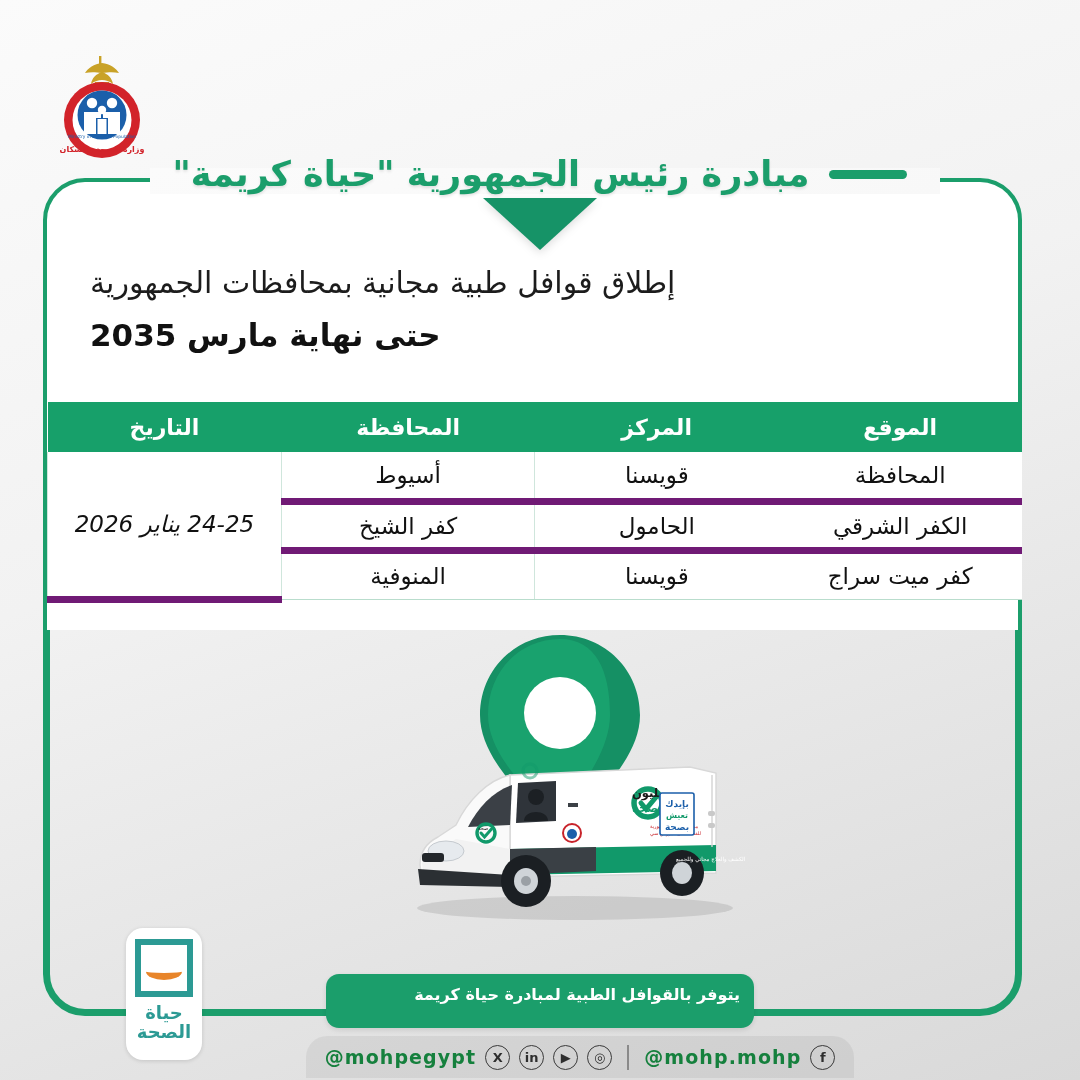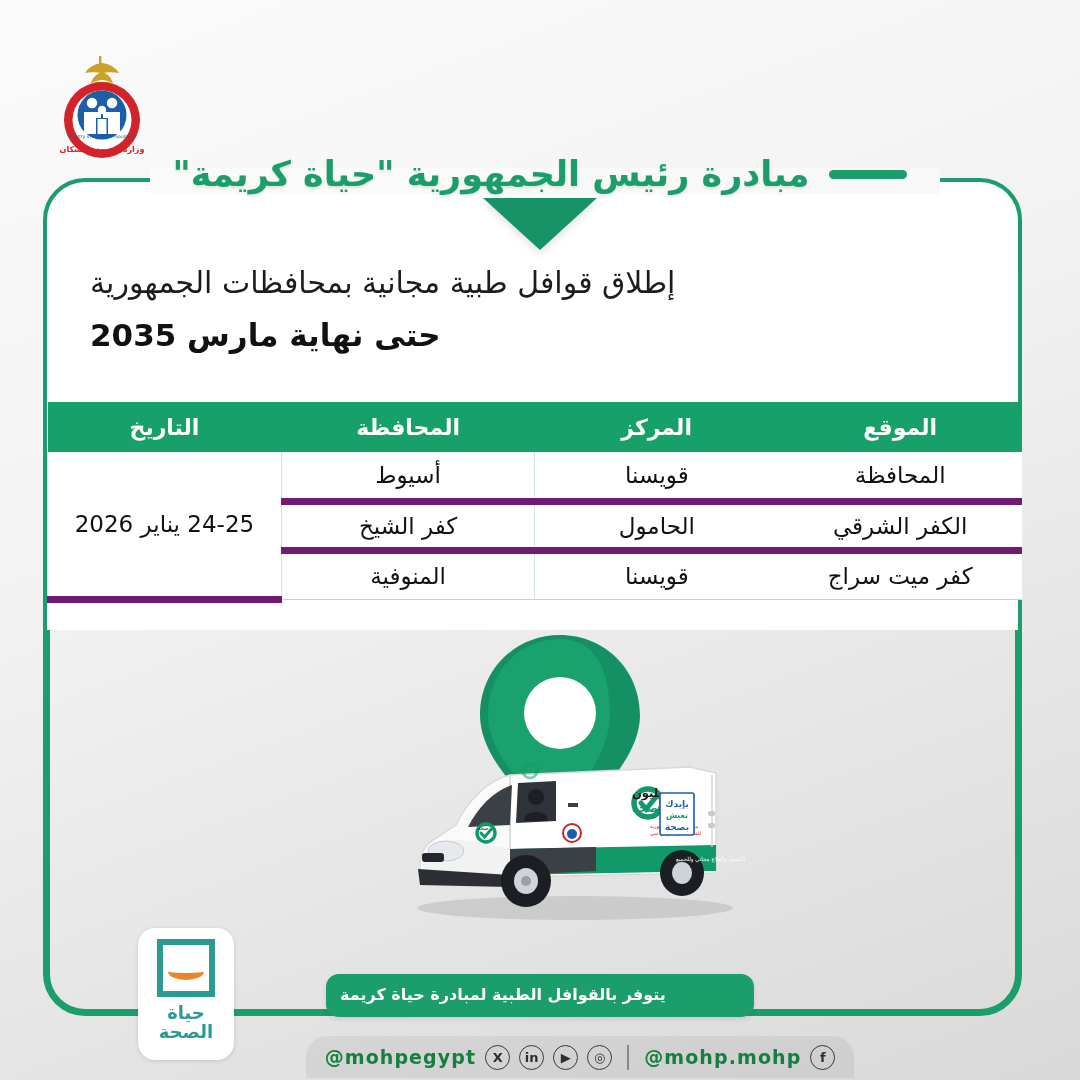--- a/index.html
+++ b/index.html
@@ -63,40 +63,40 @@
     background:#17A06A; color:#fff; font-size:22px; font-weight:bold;
     height:50px; text-align:center; vertical-align:middle; border:none;
   }
   tbody td {
     background:#fff; color:#111; font-size:23px; text-align:center;
     height:49px; vertical-align:middle;
     border-left:1px solid #cfe6dc; border-bottom:7px solid #701a75;
   }
   tbody td:first-child { border-left:none; }
   tbody tr:last-child td { border-bottom:1px solid #b9ddcd; }
-  td.date-cell { font-size:23px; border-left:1px solid #cfe6dc; }
+  td.date-cell { font-size:23px; border-left:1px solid #cfe6dc;font-style:italic; }
   col.c-date { width:24%; } col.c-gov { width:26%; }
   col.c-ctr  { width:25%; } col.c-loc { width:25%; }
 
   
   #illustration { position:absolute; left:360px; top:625px; width:420px; height:320px; z-index:9; }
 
   
   #banner {
-    position:absolute; left:326px; top:974px; width:428px; padding:9px 14px 11px;
-    background:#1B9E6B; border-radius:13px; color:#fff; text-align:left;
+    position:absolute; left:326px; top:974px; width:428px; padding:9px 14px 22px;
+    background:#1B9E6B; border-radius:13px; color:#fff; text-align:right;
     font-size:16px; font-weight:bold; line-height:1.45; z-index:12;
     box-shadow:0 2px 5px rgba(0,0,0,.10);
   }
 
   
   #hk-logo {
-    position:absolute; left:126px; top:928px; width:96px; height:132px; z-index:12;
+    position:absolute; left:126px; top:928px; width:76px; height:132px; z-index:12;
     background:#ffffff; border-radius:17px; box-shadow:0 1px 4px rgba(0,0,0,.14);
-    display:flex; flex-direction:column; align-items:center; padding-top:11px;margin-left:12px;
+    display:flex; flex-direction:column; align-items:center; padding-top:11px;
   }
   #hk-square {
     width:58px; height:58px; border:6px solid #2C9A94; position:relative; background:#fff;
   }
   #hk-smile {
     position:absolute; left:5px; bottom:11px; width:36px; height:17px;
     border-bottom:7px solid #E8852A; border-radius:0 0 50% 50%;
   }
   #hk-text { margin-top:7px; text-align:center; color:#2C9A94; font-weight:bold; line-height:1.05; }
   #hk-l1 { font-size:18px; letter-spacing:1px; }

